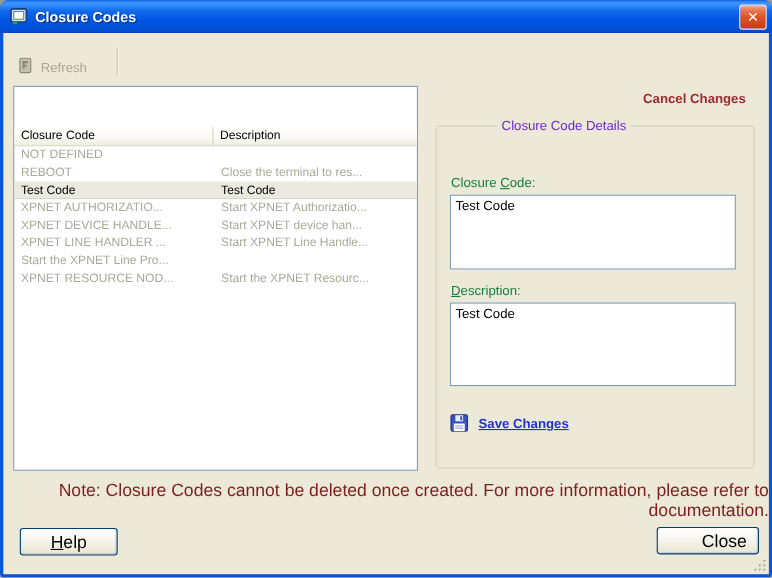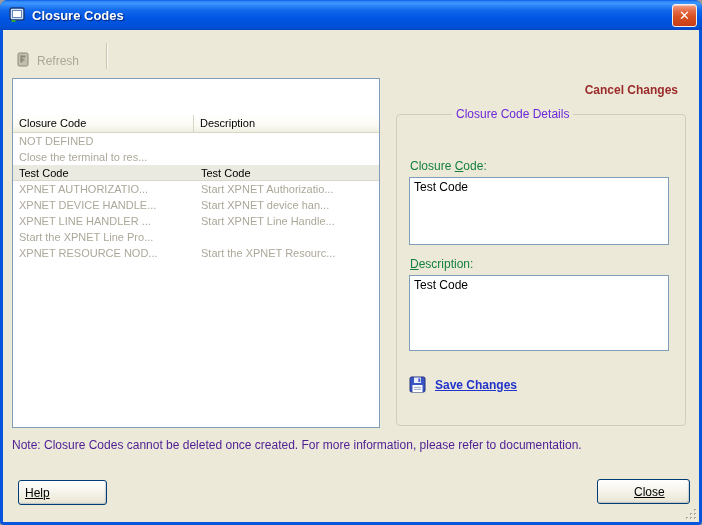--- a/index.html
+++ b/index.html
@@ -85,28 +85,27 @@
     border:1px solid #7F9DB9; background:#fff; resize:none;
     font-family:"Liberation Sans","DejaVu Sans",sans-serif; font-size:12px;
     padding:2px 4px; outline:none; overflow:hidden;
   }
   #code-box { top:62px; height:68px; }
   #desc-box { top:160px; height:76px; }
   .save-row { position:absolute; left:12px; top:261px; display:flex; align-items:center; gap:9px; }
   .save-link { color:#2233CC; font-size:12px; font-weight:bold; text-decoration:underline; cursor:pointer; }
 
   
-  .note-text { position:absolute; left:9px; top:408px; font-size:12px; color:#4c1d95; }
+  .note-text { position:absolute; left:9px; top:408px; font-size:16px; color:#7f1d1d;text-align:right; }
   .xp-button {
-    position:absolute; height:25px; font-size:12px; color:#000;
+    position:absolute; height:25px; font-size:16px; color:#000;
     background:linear-gradient(180deg,#FFFFFF 0%,#F4F2E8 55%,#E8E5D2 100%);
-    border:1px solid #003C74; border-radius:3px; text-align:left; line-height:23px;
+    border:1px solid #003C74; border-radius:3px; text-align:center; line-height:23px;
     box-shadow:inset -1px -1px 1px rgba(64,100,148,.25);
     cursor:default;
-    text-decoration:underline;
   }
   .help-btn { left:15px; top:450px; width:89px; }
   .close-footer-btn { left:594px; top:449px; width:93px;padding-left:36px; }
 
   .resize-grip { position:absolute; right:1px; bottom:1px; }
 
   u { text-decoration:underline; }
 </style>
 </head>
 <body>
@@ -142,20 +141,21 @@
       <div class="list-header">
         <div class="hcell code">Closure Code</div>
         <div class="hcell desc">Description</div>
       </div>
       <div id="list-body">
           <div class="list-row disabled">
             <div class="cell code">NOT DEFINED</div>
             <div class="cell desc"></div>
           </div>
           <div class="list-row disabled">
+            <div class="cell code">REBOOT</div>
             <div class="cell desc">Close the terminal to res...</div>
           </div>
           <div class="list-row selected">
             <div class="cell code">Test Code</div>
             <div class="cell desc">Test Code</div>
           </div>
           <div class="list-row disabled">
             <div class="cell code">XPNET AUTHORIZATIO...</div>
             <div class="cell desc">Start XPNET Authorizatio...</div>
           </div>

